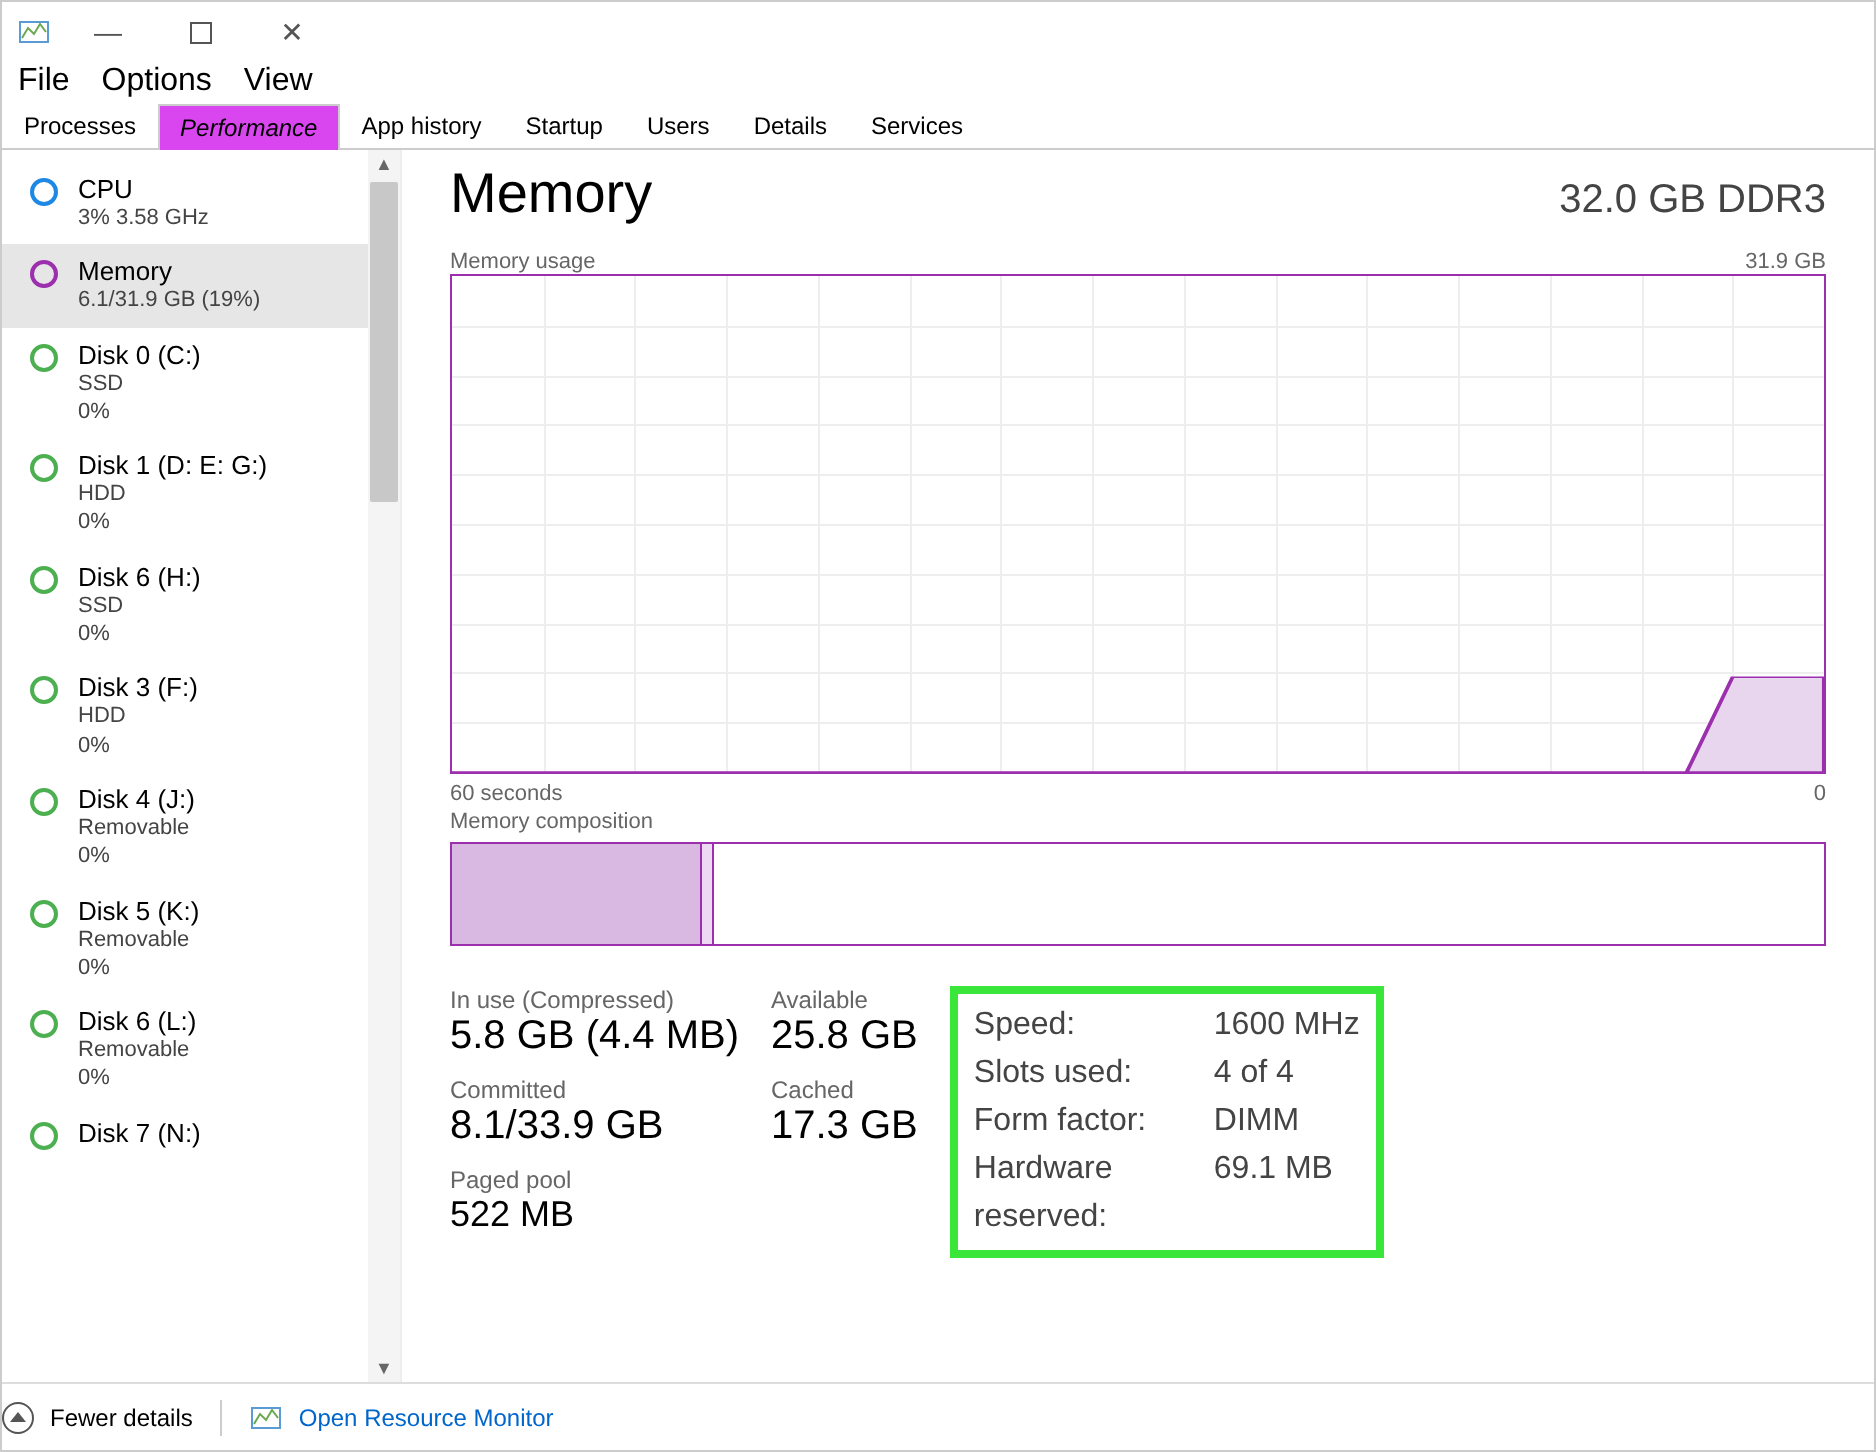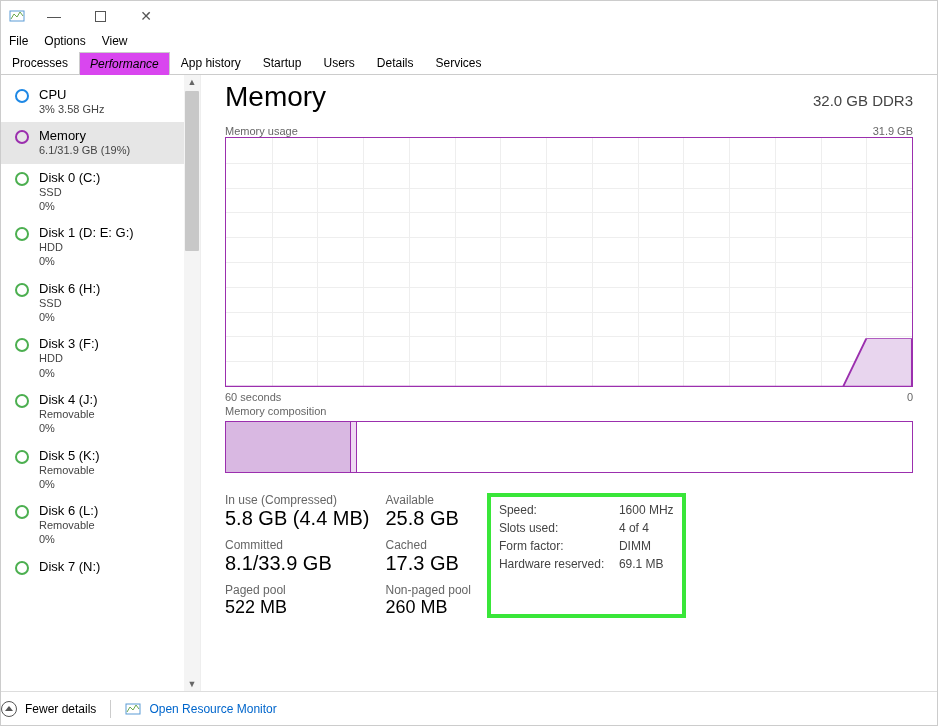--- a/index.html
+++ b/index.html
@@ -3,21 +3,21 @@
 <meta charset="utf-8">
 <style>
   * { box-sizing: border-box; }
   html, body { margin: 0; padding: 0; font-family: "Segoe UI", Arial, sans-serif; font-size: 12px; color: #000; background: #fff; }
   .window { width: 938px; height: 726px; border: 1px solid #ccc; display: flex; flex-direction: column; }
   .titlebar { height: 30px; display: flex; align-items: center; padding: 0 8px; }
   .titlebar .app-icon { width: 16px; height: 16px; margin-right: 6px; display:inline-flex; }
   .titlebar .title { flex: 1; font-size: 12px; }
   .win-controls { display: flex; }
   .win-controls div { width: 46px; height: 30px; display: flex; align-items: center; justify-content: center; color:#555; font-size:14px;}
-  .menubar { height: 20px; display: flex; align-items: center; padding: 2px 8px; gap: 16px; font-size: 12px; }
+  .menubar { height: 20px; display: flex; align-items: center; padding: 2px 8px; gap: 16px; font-size: 16px; }
   .menubar span { cursor: default; }
   .tabs { display: flex; border-bottom: 1px solid #ccc; }
   .tab { padding: 4px 10px; font-size: 12px; border: 1px solid transparent; border-bottom: none; cursor: default; }
   .tab.selected { border-color: #ccc; background: #d946ef; position: relative; top: 1px; font-style: italic; }
   .body { flex: 1; display: flex; overflow: hidden; }
   .sidebar-wrap { width: 200px; border-right: 1px solid #eee; display:flex; }
   .sidebar { flex:1; overflow-y: hidden; padding: 6px 0; }
   .sb-item { display: flex; padding: 6px 8px 6px 14px; gap: 10px; cursor: default; }
   .sb-item.selected { background: #e6e6e6; }
   .sb-marker { width: 14px; height: 14px; border: 2px solid; border-radius: 50%; flex: 0 0 auto; margin-top: 2px; }
@@ -25,33 +25,33 @@
   .sb-marker.purple { border-color: #9b2fae; }
   .sb-marker.green { border-color: #4caf50; }
   .sb-text .name { font-size: 13px; }
   .sb-text .sub { font-size: 11px; color: #444; line-height: 1.3; }
   .scrollbar { width: 16px; background: #f4f4f4; display: flex; flex-direction: column; align-items: center; }
   .scrollbar .arrow { font-size: 9px; color: #666; padding: 2px 0; }
   .scrollbar .thumb { width: 14px; background: #c8c8c8; height: 160px; margin-top: 2px; border-radius: 1px;}
   .main { flex: 1; padding: 6px 24px 0 24px; overflow: hidden; }
   .mhead { display: flex; align-items: baseline; justify-content: space-between; }
   .mhead h1 { margin: 0; font-weight: 400; font-size: 28px; }
-  .mhead .right { font-size: 15px; color: #444; }
+  .mhead .right { font-size: 20px; color: #444; }
   .chart-label-row { display: flex; justify-content: space-between; font-size: 11px; color: #666; margin-top: 12px; align-items: center; }
   .chart-box { border: 1px solid #9b2fae; height: 250px; position: relative; background: #fff; }
   .grid-v, .grid-h { position: absolute; background: #eee; }
   .comp-box { border: 1px solid #9b2fae; height: 52px; margin-top: 4px; display: flex; }
   .comp-seg { height: 100%; }
   .axis-row { display: flex; justify-content: space-between; font-size: 11px; color: #666; margin-top: 4px; text-align: center; }
   .stats { display: flex; gap: 16px; margin-top: 20px; }
   .stat-col .lbl { font-size: 12px; color: #666; }
   .stat-col .val { font-size: 20px; }
   .stat-col .val.sm { font-size: 18px; }
   .spec-table { border: 4px solid #39e639; padding: 4px 8px; }
-  .spec-row { display: flex; font-size: 12px; color: #444; line-height: 1.5; }
+  .spec-row { display: flex; font-size: 16px; color: #444; line-height: 1.5; }
   .spec-row .k { width: 120px; }
   .footer { height: 34px; border-top: 1px solid #ddd; display: flex; align-items: center; padding: 0 0; gap: 8px; font-size: 12px; }
   .footer .divider { width: 1px; height: 18px; background: #ccc; margin: 0 6px; }
   .footer .link { color: #0066cc; }
   .footer .icon-circle { width:16px; height:16px; border:1.5px solid #555; border-radius:50%; display:inline-flex; align-items:center; justify-content:center; font-size:10px; }
   .chevron-up { display:inline-block; width:0; height:0; border-left:4px solid transparent; border-right:4px solid transparent; border-bottom:5px solid #555; }
   svg { display:block; }
 </style>
 </head>
 <body>
@@ -250,24 +250,20 @@
         </div>
         <div>
           <div class="stat-col">
             <div class="lbl">Available</div>
             <div class="val">25.8 GB</div>
           </div>
           <div class="stat-col" style="margin-top:8px;">
             <div class="lbl">Cached</div>
             <div class="val">17.3 GB</div>
           </div>
-          <div class="stat-col" style="margin-top:8px;">
-            <div class="lbl">Non-paged pool</div>
-            <div class="val sm">260 MB</div>
-          </div>
         </div>
         <div class="spec-table">
           <div class="spec-row">
               <span class="k">Speed:</span>
               <span>1600 MHz</span>
             </div>
           <div class="spec-row">
               <span class="k">Slots used:</span>
               <span>4 of 4</span>
             </div>

